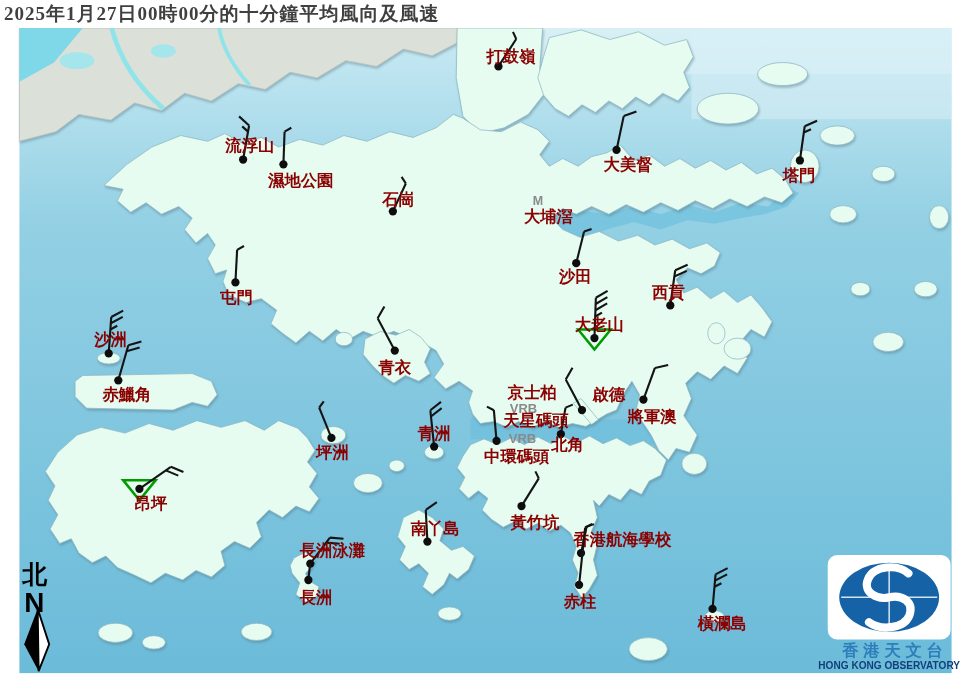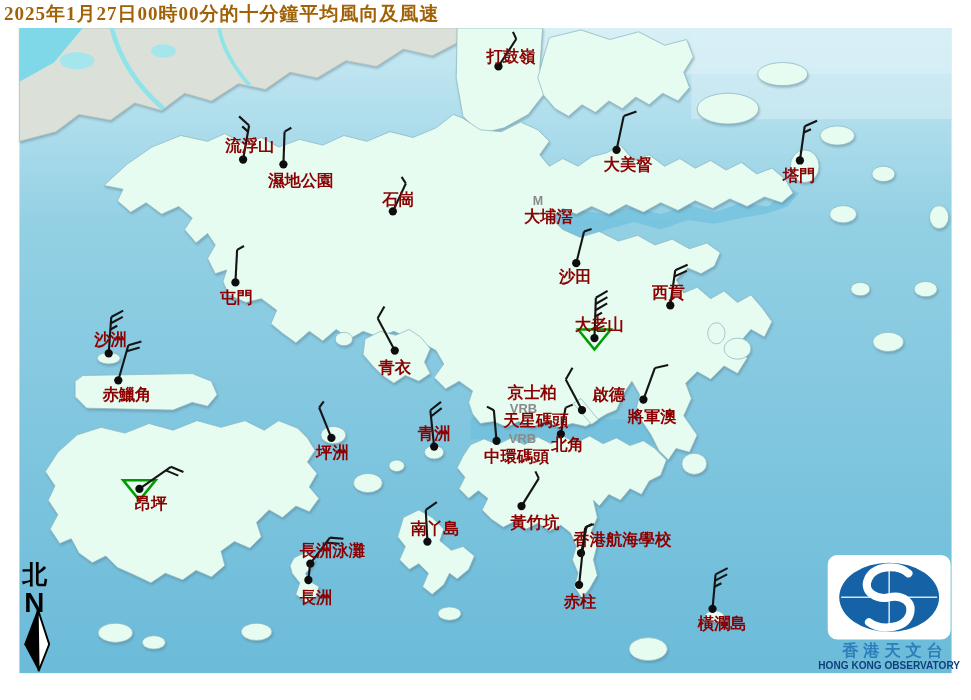--- a/index.html
+++ b/index.html
@@ -1,20 +1,20 @@
 <!DOCTYPE html>
 <html style="--c-label: #8B0000; --c-vrb_text: #8a8a8a; --c-triangle: #009b00; --c-staff: #141414; --c-land: #E6FCF0; --c-urban: #DBE0D8; --c-sea_top: #C9EAF3; --c-sea_mid: #93D0E4; --c-sea_bottom: #6BBBD9; --c-logo_blue: #1563A6; --c-logo_cn: #2E7EBC; --c-logo_en: #123F7A;"><head>
 <meta charset="utf-8">
 <style>
   html,body{margin:0;padding:0;background:#fff;}
   body{width:971px;height:700px;overflow:hidden;position:relative;
        font-family:"Liberation Sans",sans-serif;}
   .titlebar{position:absolute;left:0;top:0;width:971px;height:28px;background:#ffffff;
             display:flex;align-items:center;}
-  .titlebar span{font:600 19px "Liberation Serif","DejaVu Serif",serif;color:#a16207;
+  .titlebar span{font:600 19px "Liberation Serif","DejaVu Serif",serif;color:#404040;
                  padding-left:4px;letter-spacing:1px;white-space:nowrap;}
   #map{position:absolute;left:0;top:28px;}
   .land{fill:var(--c-land,#E6FCF0);stroke:#8FB8C4;stroke-width:0.8;}
   .urban{fill:var(--c-urban,#DBE0D8);stroke:#B9C2B8;stroke-width:0.8;}
   .shadow{filter:drop-shadow(1.5px 2px 1px rgba(80,110,128,0.40));}
   .stn{font:600 17px "Liberation Serif","DejaVu Serif",serif;fill:var(--c-label,#8B0000);}
   .vrbtxt{font:700 13.5px "Liberation Sans",sans-serif;fill:var(--c-vrb_text,#8a8a8a);}
   .mtxt{font:700 13px "Liberation Sans",sans-serif;fill:var(--c-vrb_text,#8a8a8a);}
   .cmp-cn{font:700 26px "Liberation Serif","DejaVu Serif",serif;fill:#000;}
   .cmp-n{font:800 29px "Liberation Sans",sans-serif;fill:#000;}

